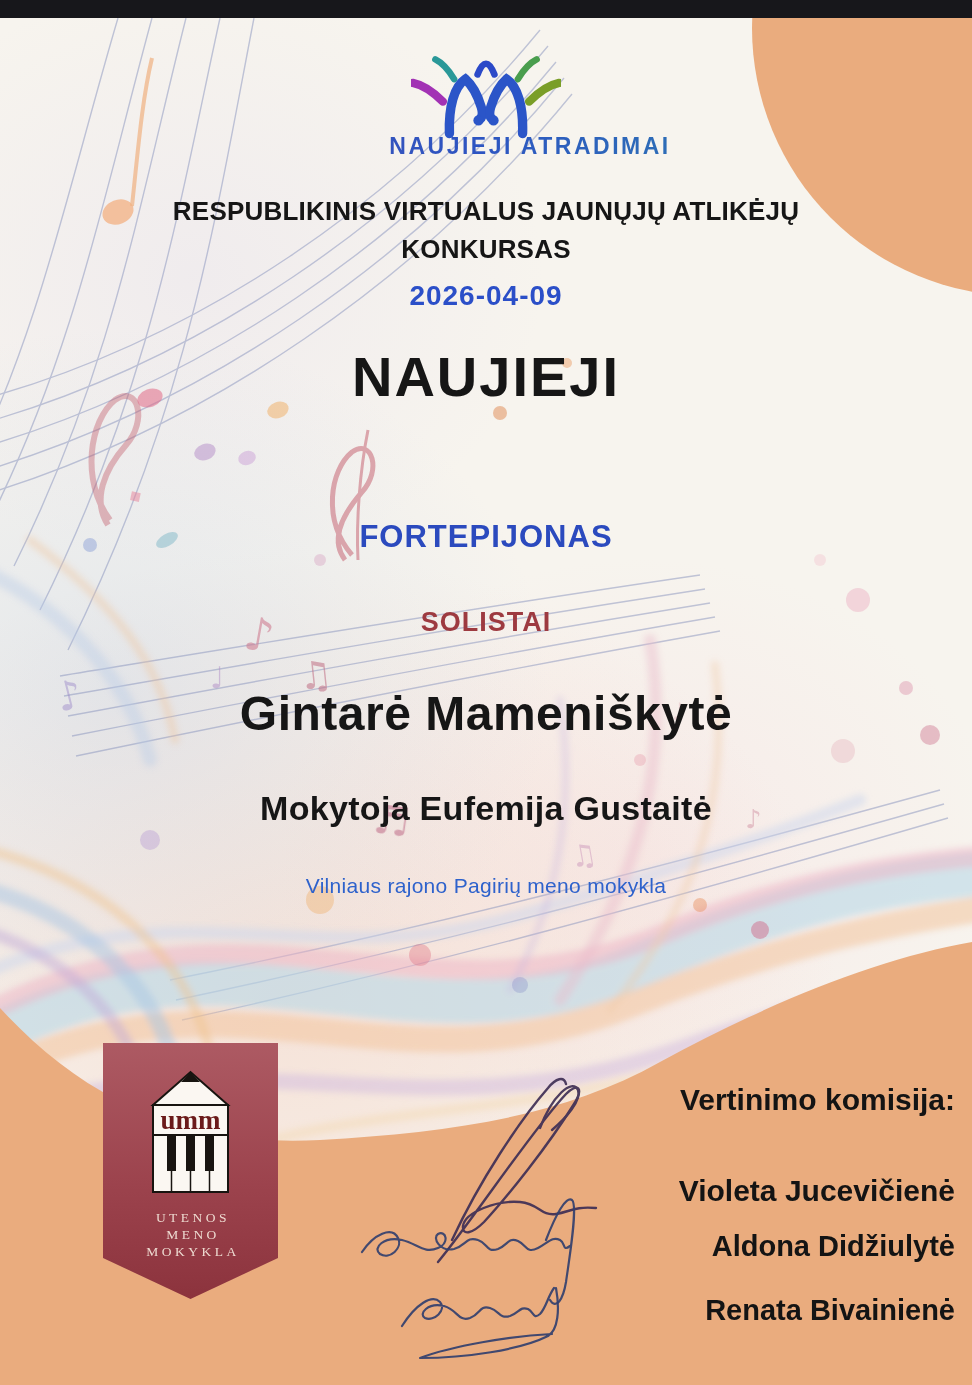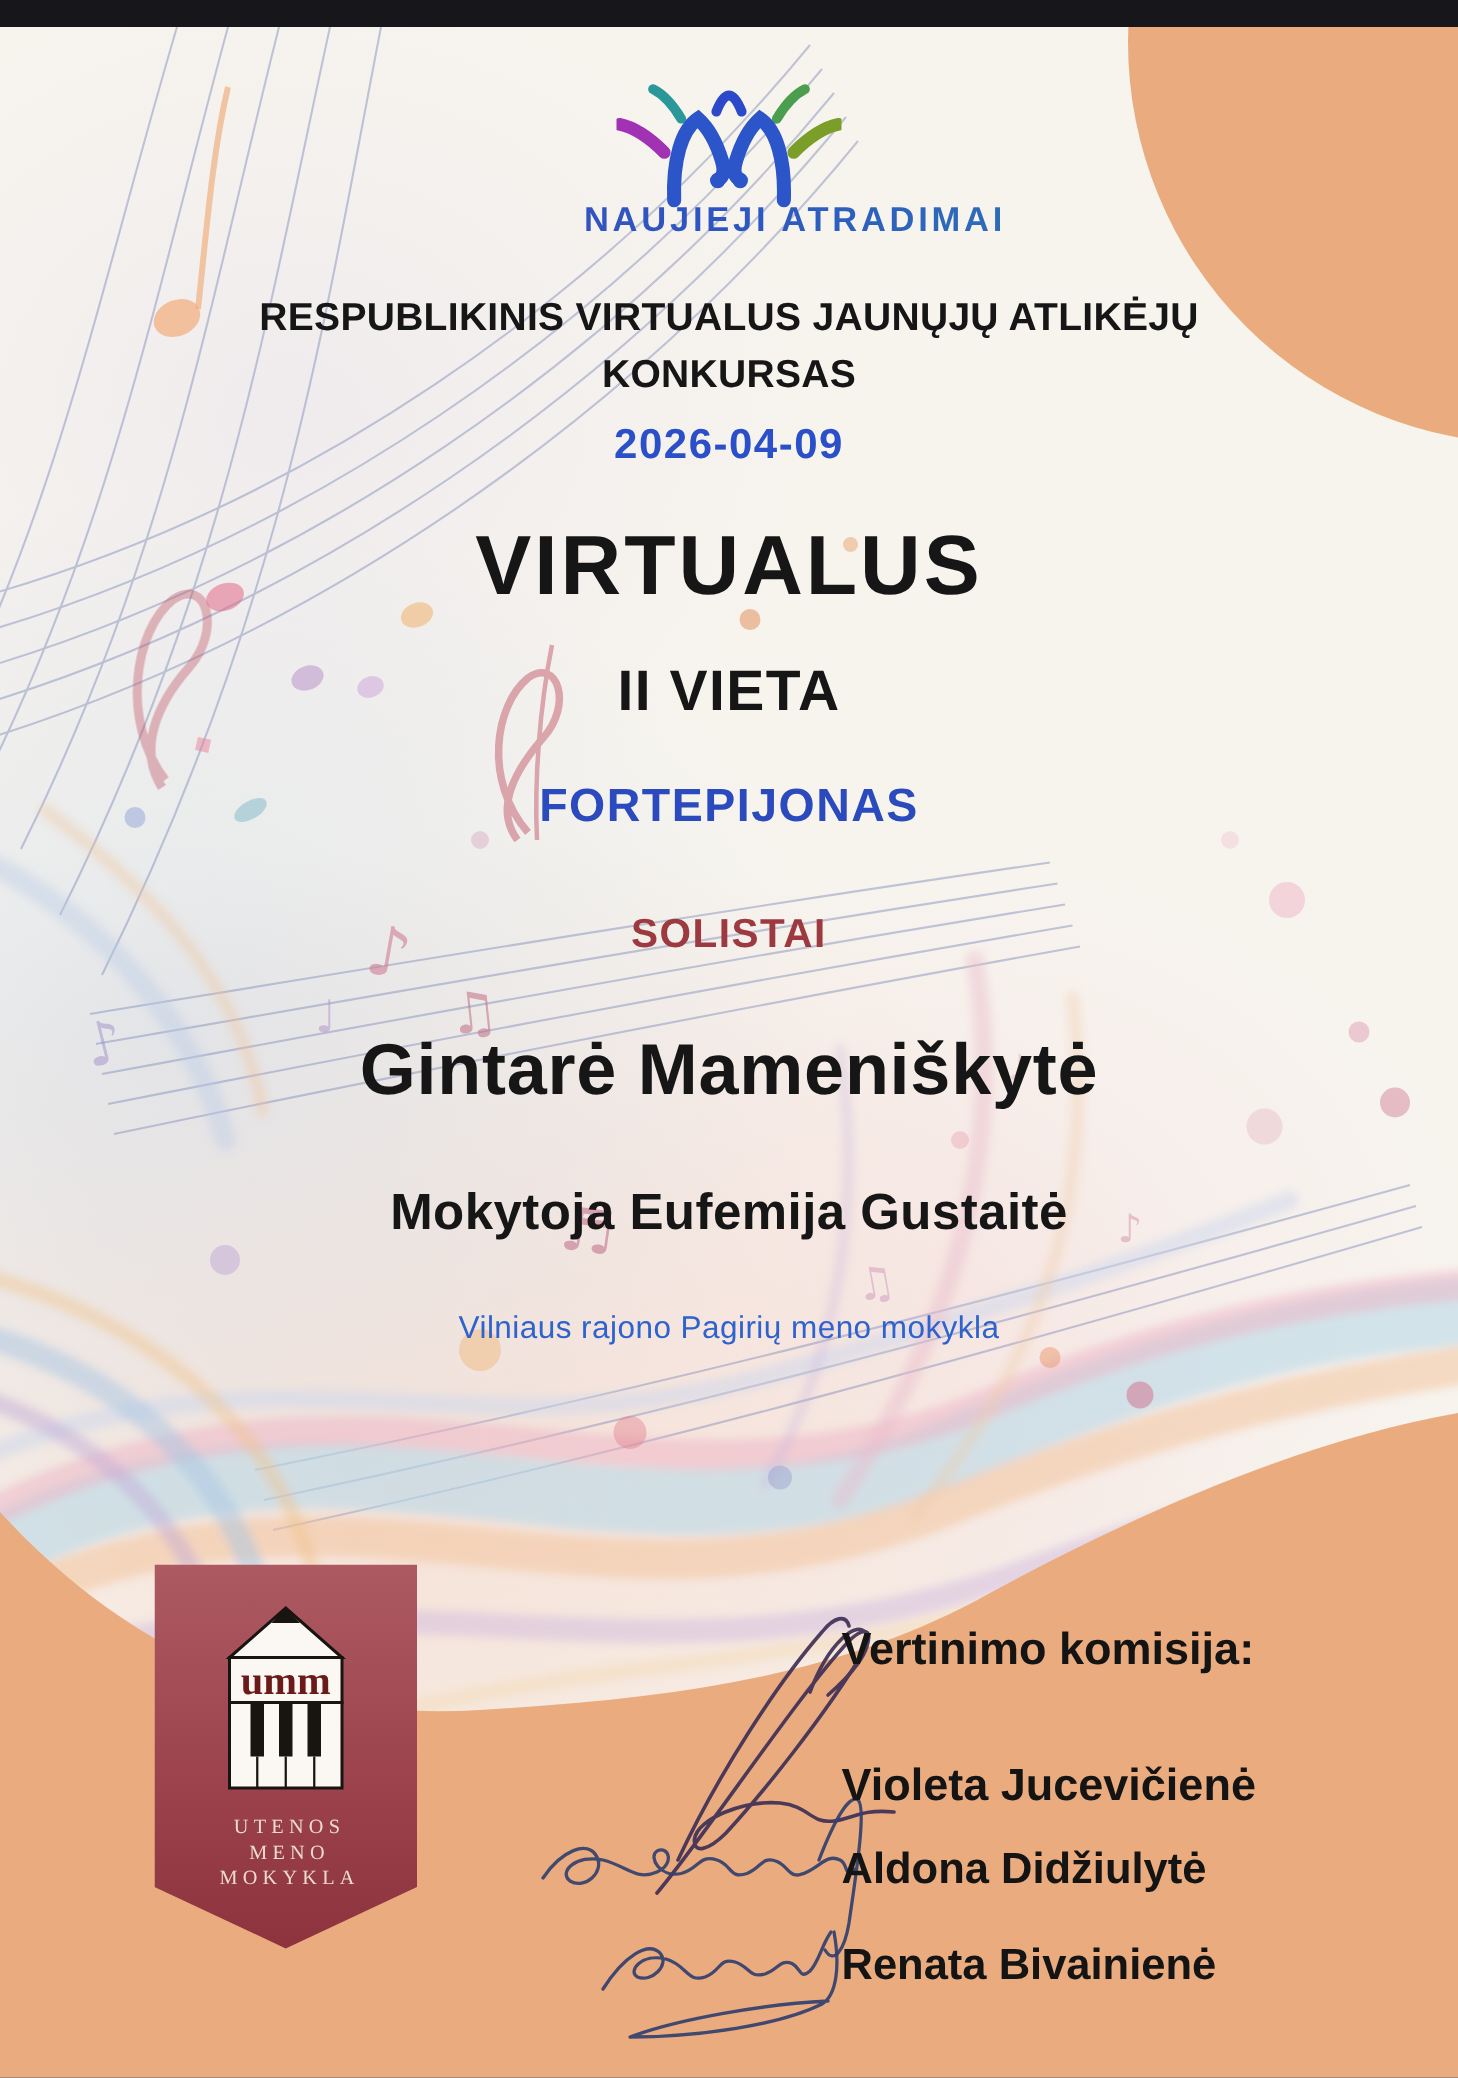--- a/index.html
+++ b/index.html
@@ -25,21 +25,21 @@
   .comp-title{top:193px;font-size:26px;font-weight:700;line-height:1.45;letter-spacing:.2px;}
   .date{top:280px;font-size:28px;font-weight:700;color:#2b4fc8;letter-spacing:1px;}
   .laureatas{top:344px;font-size:56px;font-weight:700;letter-spacing:2px;}
   .place{top:440px;font-size:38px;font-weight:700;letter-spacing:1px;}
   .category{top:519px;font-size:31px;font-weight:700;color:#2b4abe;letter-spacing:1px;}
   .group{top:607px;font-size:27px;font-weight:700;color:#9d3a40;letter-spacing:1px;}
   .name{top:686px;font-size:48px;font-weight:700;letter-spacing:.5px;}
   .teacher{top:789px;font-size:34px;font-weight:700;letter-spacing:.3px;}
   .school{top:874px;font-size:21px;font-weight:500;color:#2e62cc;letter-spacing:.3px;}
   .jury{left:545px;top:1083px;width:410px;}
-  .jury .jline{position:absolute;left:16px;width:410px;text-align:left;color:#141414;font-weight:700;}
+  .jury .jline{position:absolute;left:0;width:410px;text-align:right;color:#141414;font-weight:700;}
   .jury .jhead{top:0;font-size:30px;}
   .jury .jm0{top:75px;font-size:30px;margin-top:16px;}
   .jury .jm1{top:147px;font-size:29px;}
   .jury .jm2{top:211px;font-size:29px;}
   svg{display:block;}
   .nosel{user-select:none;pointer-events:none;}
 </style>
 </head>
 <body>
 
@@ -160,22 +160,21 @@
     <circle cx="88" cy="74" r="5.5" fill="#2b55c8"></circle>
   </svg>
   <div class="abs ctext logo-text">NAUJIEJI ATRADIMAI</div>
 
   <div class="abs ctext comp-title">
     <div>RESPUBLIKINIS VIRTUALUS JAUNŲJŲ ATLIKĖJŲ</div>
     <div>KONKURSAS</div>
   </div>
 
   <div class="abs ctext date">2026-04-09</div>
-  <div class="abs ctext laureatas">VIRTUALUS</div>
-  <div class="abs ctext place">II VIETA</div>
+  <div class="abs ctext laureatas">NAUJIEJI</div>
   <div class="abs ctext category">FORTEPIJONAS</div>
   <div class="abs ctext group">SOLISTAI</div>
   <div class="abs ctext name">Gintarė Mameniškytė</div>
   <div class="abs ctext teacher">Mokytoja Eufemija Gustaitė</div>
   <div class="abs ctext school">Vilniaus rajono Pagirių meno mokykla</div>
 
   <svg class="abs nosel" width="175" height="258" viewBox="0 0 175 258" style="left:103px;top:1043px;">
     <polygon points="0,0 175,0 175,215 87.5,256 0,215" fill="url(#penGrad2)"></polygon>
     <defs>
       <linearGradient id="penGrad2" x1="0" y1="0" x2="0" y2="1">

